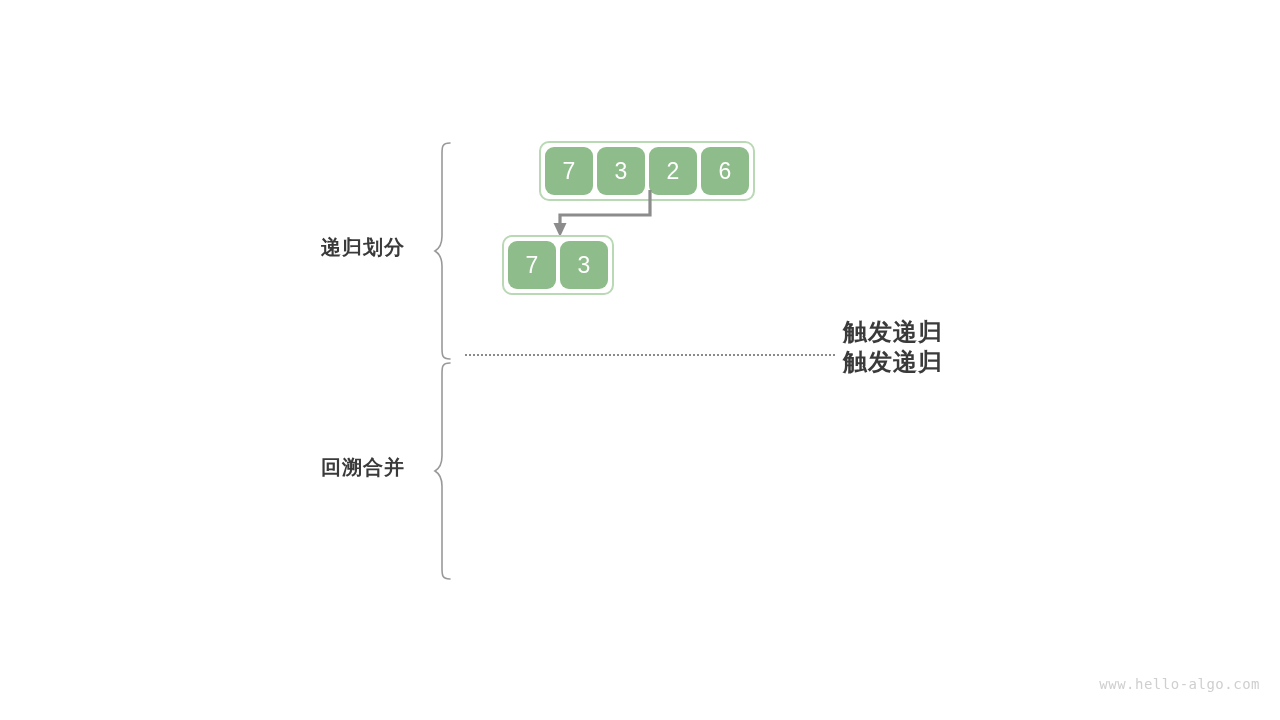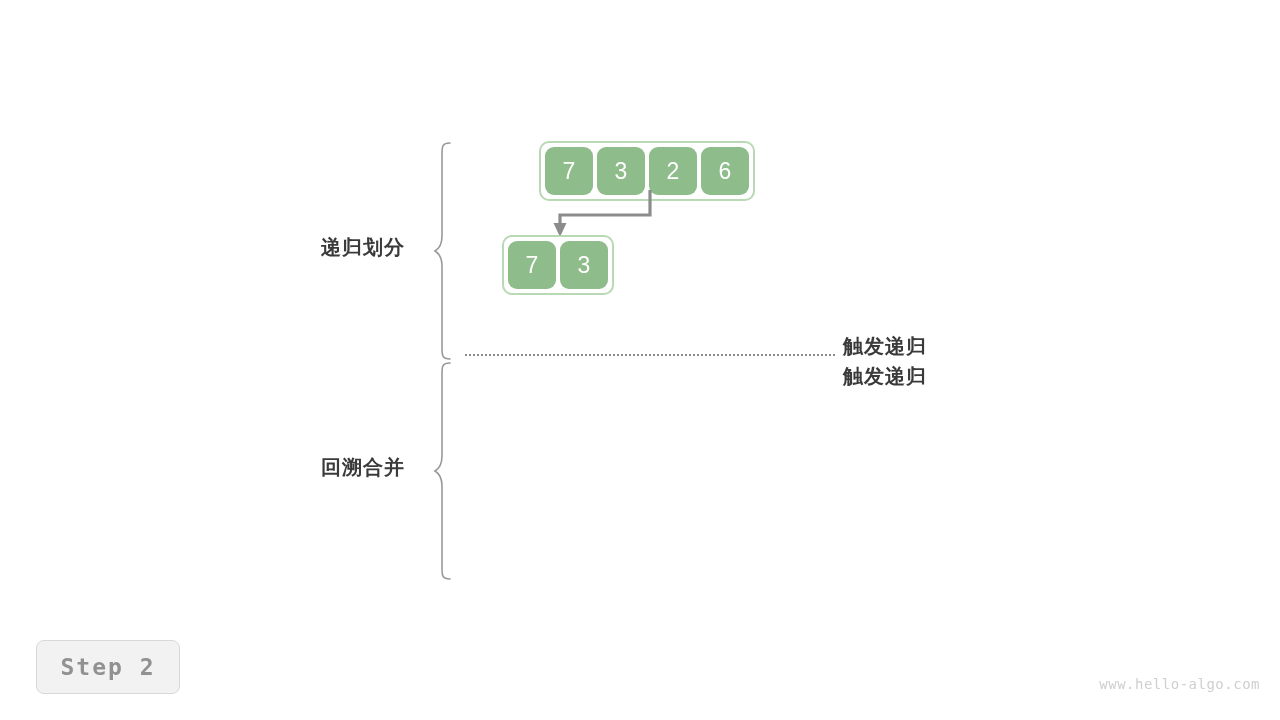--- a/index.html
+++ b/index.html
@@ -89,24 +89,24 @@
     top: 354px;
     width: 370px;
     height: 0;
     border-top: 2px dotted #8a8a8a;
   }
 
   
   #annotation {
     position: absolute;
     left: 843px;
-    top: 331px;
+    top: 317px;
     font-family: "Liberation Sans", "DejaVu Sans", sans-serif;
     font-weight: bold;
-    font-size: 20px;
+    font-size: 24px;
     line-height: 30px;
     color: #3a3a3a;
     letter-spacing: 1px;
     white-space: nowrap;
   }
 
   
   #step-badge {
     position: absolute;
     left: 36px;
@@ -173,17 +173,16 @@
     <div class="cell">3</div>
   </div>
 
   <div id="dotted-divider"></div>
 
   <div id="annotation">
     <div>触发递归</div>
     <div>触发递归</div>
   </div>
 
-  <div id="step-badge">Step 2</div>
 
   <div id="watermark">www.hello-algo.com</div>
 
 </div>
 
 </body></html>

